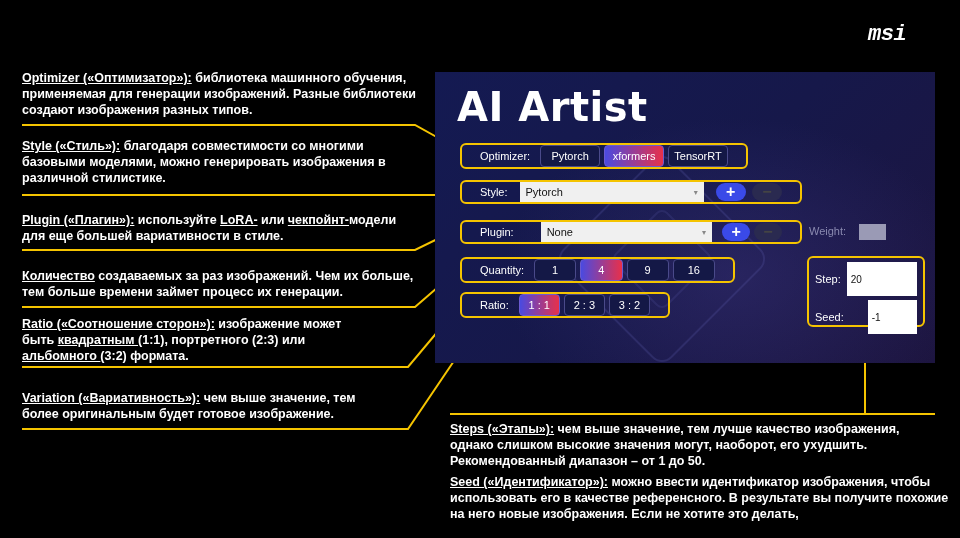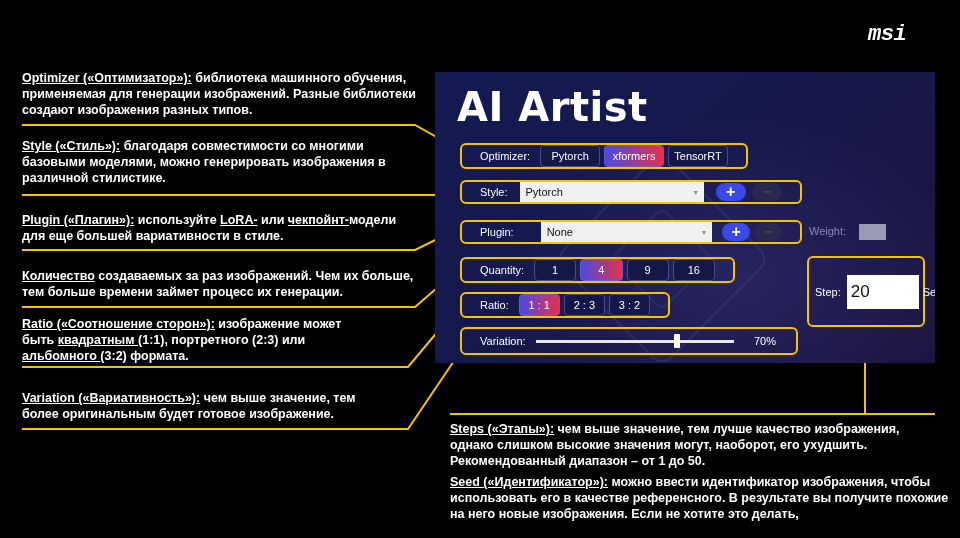--- a/index.html
+++ b/index.html
@@ -55,21 +55,21 @@
   .select .chev { font-size:8px; color:#888; }
   .btn-round {
     width:34px; height:18px; border-radius:9px; display:flex; align-items:center; justify-content:center;
     font-size:16px; font-weight:bold; line-height:1;
   }
   .btn-plus { background:#3a4ae8; color:#fff; }
   .btn-minus { background:#2a2a50; color:#444; }
   .weight-label { position:absolute; left:374px; top:153px; font-size:11px; color:#8a8ab0; }
   .weight-box { position:absolute; left:424px; top:152px; width:27px; height:16px; background:#9a9ab5; }
   .input {
-    background:#fff; color:#111; font-size:17px; height:32px; display:flex; align-items:center; padding:17px 4px; box-sizing:border-box;
+    background:#fff; color:#111; font-size:10px; height:32px; display:flex; align-items:center; padding:17px 4px; box-sizing:border-box;
   }
   .slider-track { position:relative; flex:1; height:3px; background:#e8e8e8; margin:0 8px 0 0; }
   .slider-thumb { position:absolute; top:-6px; width:6px; height:14px; background:#fff; border-radius:1px; }
 </style>
 </head>
 <body>
 
 <div class="logo">msi</div>
 
 <svg class="connectors" viewBox="0 0 960 538">
@@ -154,29 +154,22 @@
     <div class="seg" style="width:46px;">16</div>
   </div>
 
   <div class="group" style="left:25px; top:220px; width:210px; height:26px;text-align:center;">
     <span class="label">Ratio:</span>
     <div class="seg active" style="width:46px;">1 : 1</div>
     <div class="seg" style="width:46px;">2 : 3</div>
     <div class="seg" style="width:46px;">3 : 2</div>
   </div>
 
-  <div class="group" style="left:25px; top:255px; width:338px; height:28px;">
-    <span class="label">Variation:</span>
-    <div class="slider-track">
-      <div class="slider-thumb" style="left:70%;"></div>
-    </div>
-    <span class="label" style="margin:0 2px 0 8px;">70%</span>
-  </div>
 
-  <div class="group" style="left:372px; top:184px; width:118px; height:71px; flex-direction:row; align-items:stretch; justify-content:space-around; padding:4px 6px;">
+  <div class="group" style="left:372px; top:184px; width:118px; height:71px; flex-direction:column; align-items:stretch; justify-content:space-around; padding:4px 6px;">
     <div style="display:flex; align-items:center; justify-content:space-between;">
       <span class="label">Step:</span>
       <div class="input" style="width:72px;">20</div>
     </div>
     <div style="display:flex; align-items:center; justify-content:space-between;gap:18px;">
       <span class="label">Seed:</span>
       <div class="input" style="width:72px;">-1</div>
     </div>
   </div>
 </div>

